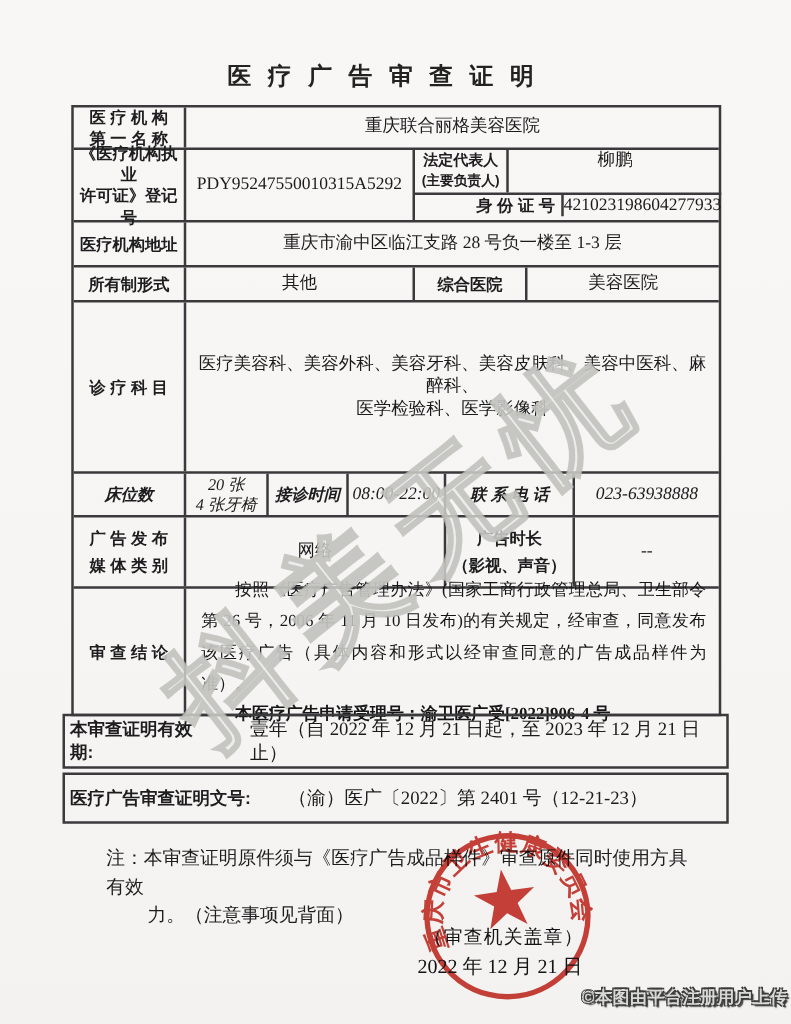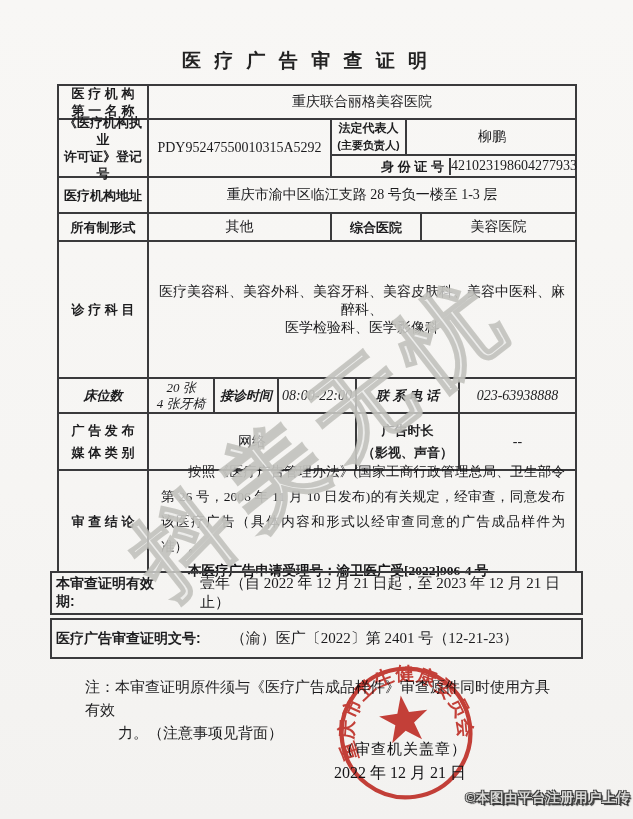--- a/index.html
+++ b/index.html
@@ -44,21 +44,21 @@
   
   .r1 { height:34px; }
   .r2 { height:58px; }
   .r3 { height:36px; }
   .r4 { height:28px; }
   .r5 { height:137px; }
   .r6 { height:35px;font-style:italic; }
   .r7 { height:57px; }
   .r8 { height:100px; }
   .subcol { flex-direction:column; padding:0; align-items:stretch; }
-  .subrow { flex:1; display:flex; align-items:center; }
+  .subrow { flex:1; display:flex; align-items:flex-start; }
   .subrow + .subrow { border-top:2px solid #3a3a3c; }
   .subrow .tcell { border-right:2px solid #3a3a3c; flex-direction:column; }
   .subrow .tcell:last-child { border-right:none; }
   .conclusion-cell {
     align-items:flex-start; justify-content:center;
     text-align:left; padding:4px 10px 4px 12px;
   }
   .conclusion-cell p { margin:0; }
   .concl-par {
     font-family:"Liberation Serif", serif; font-size:13.5px; color:#161618;

